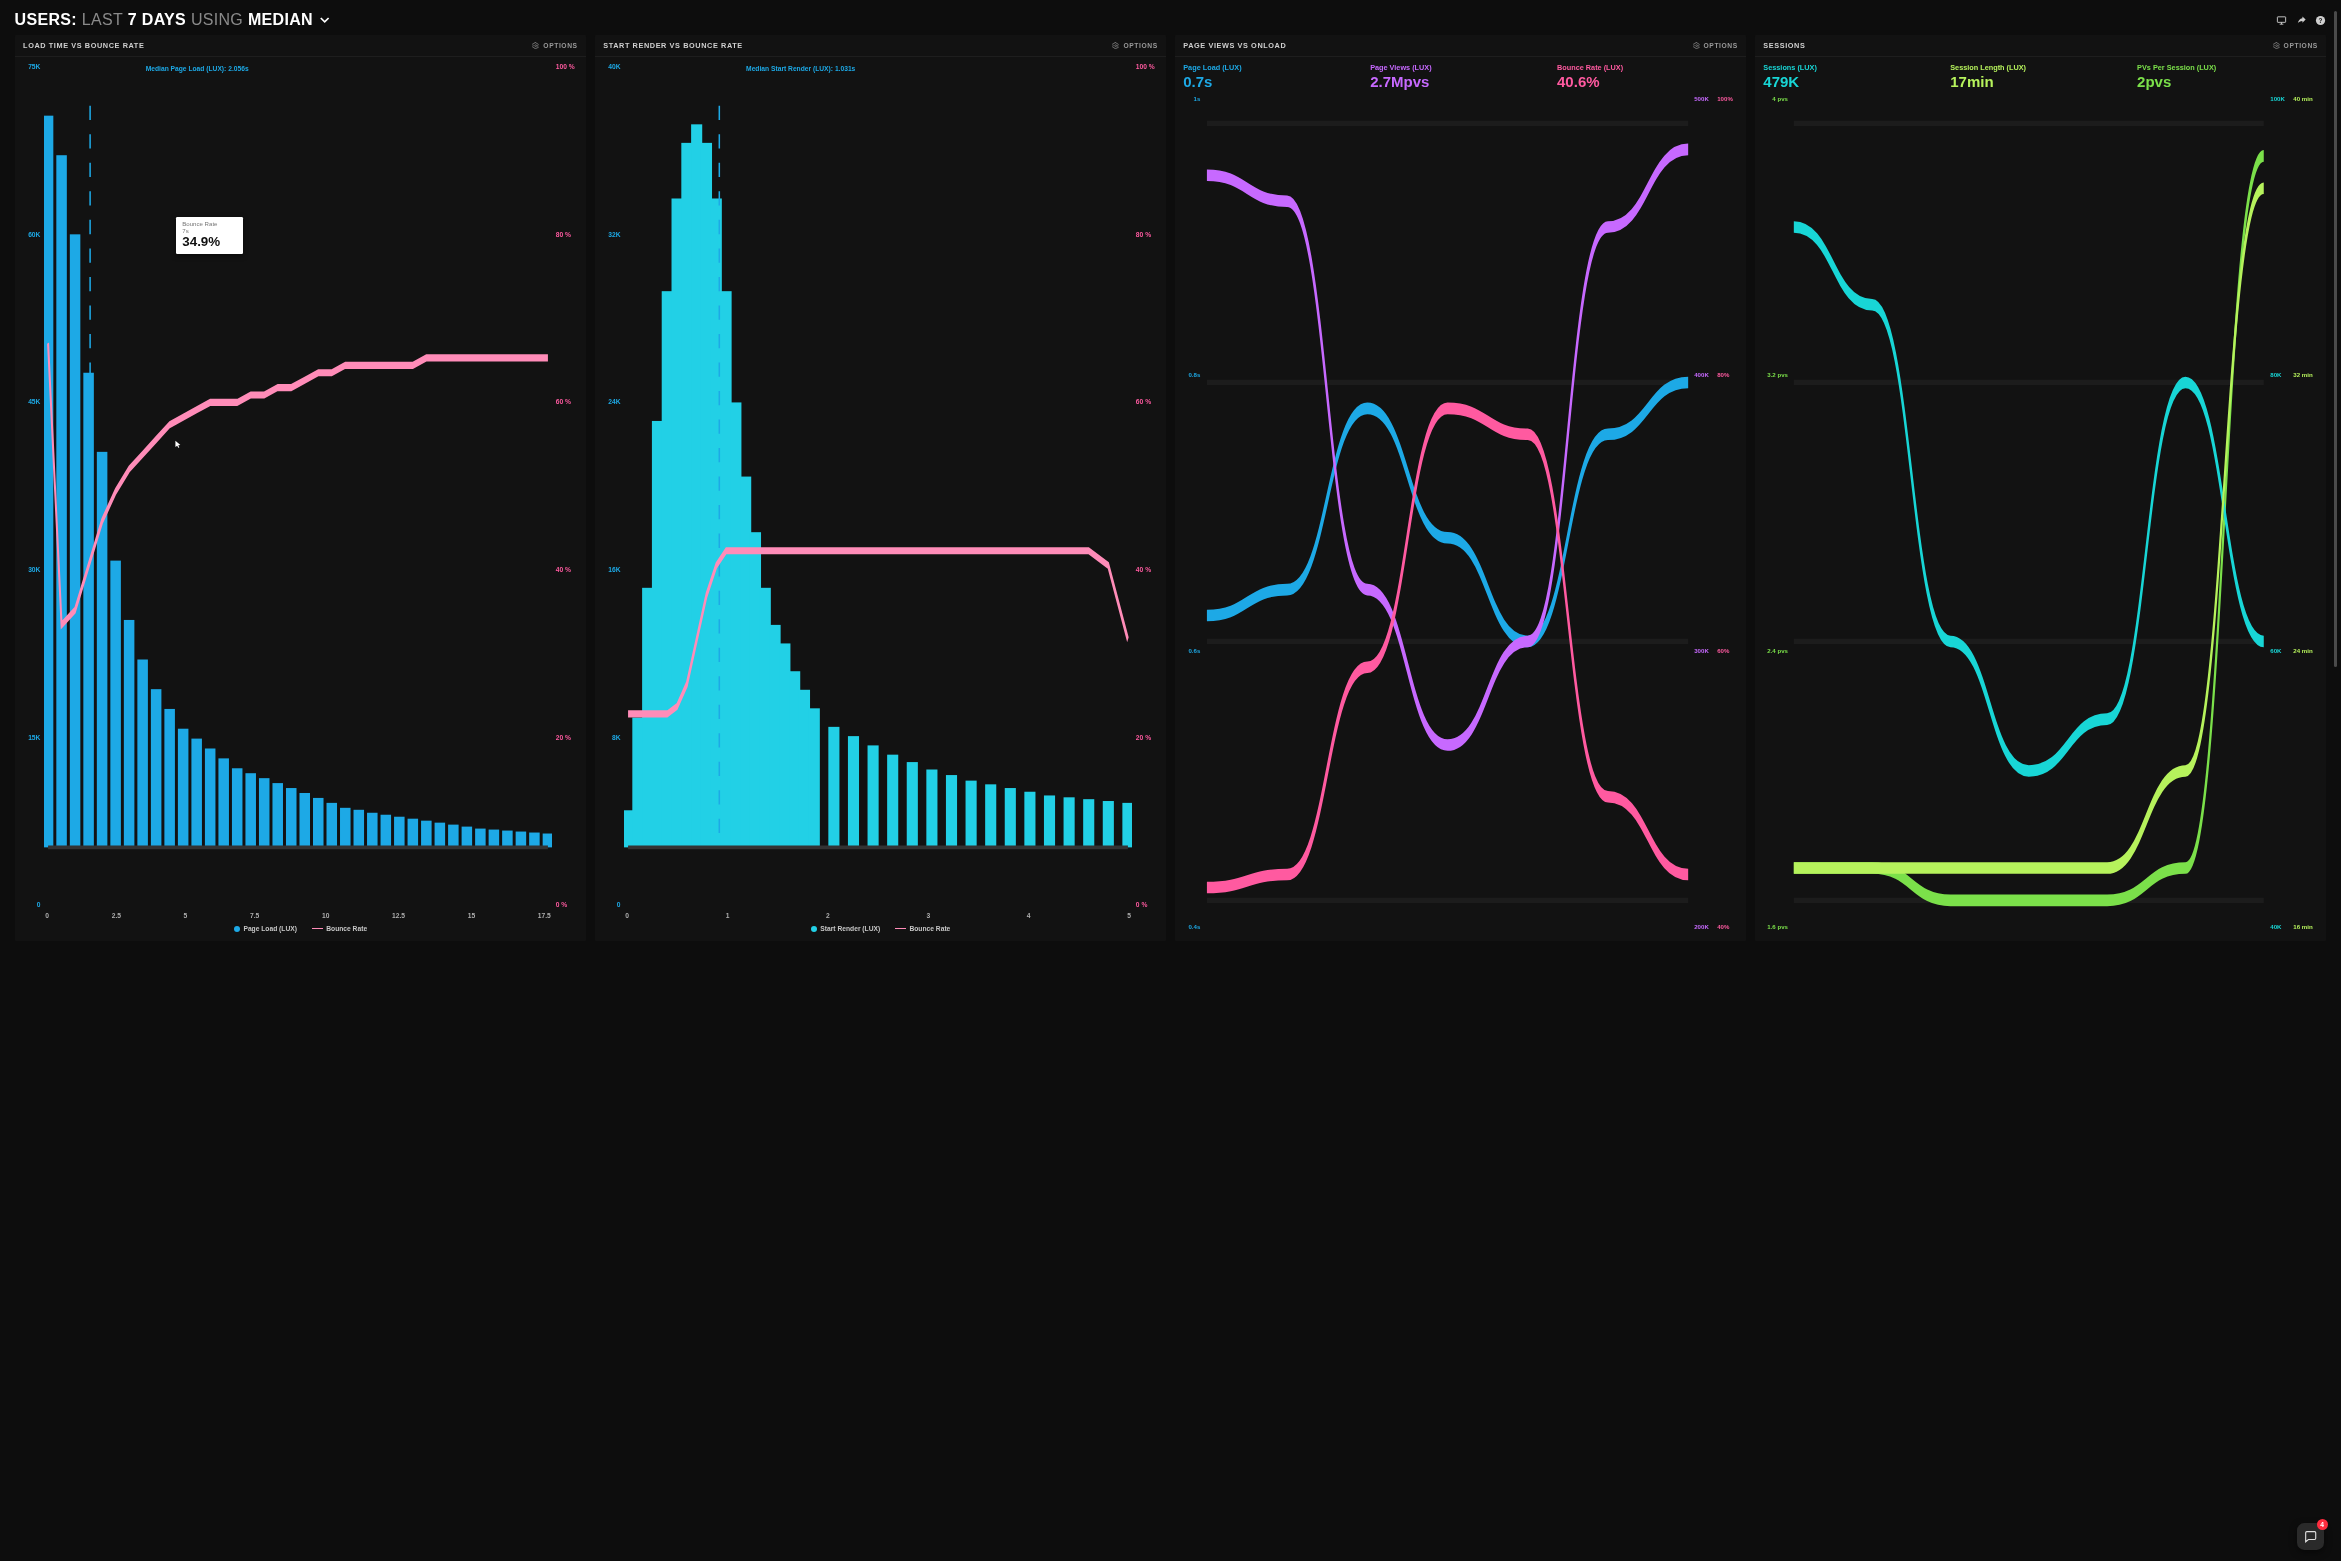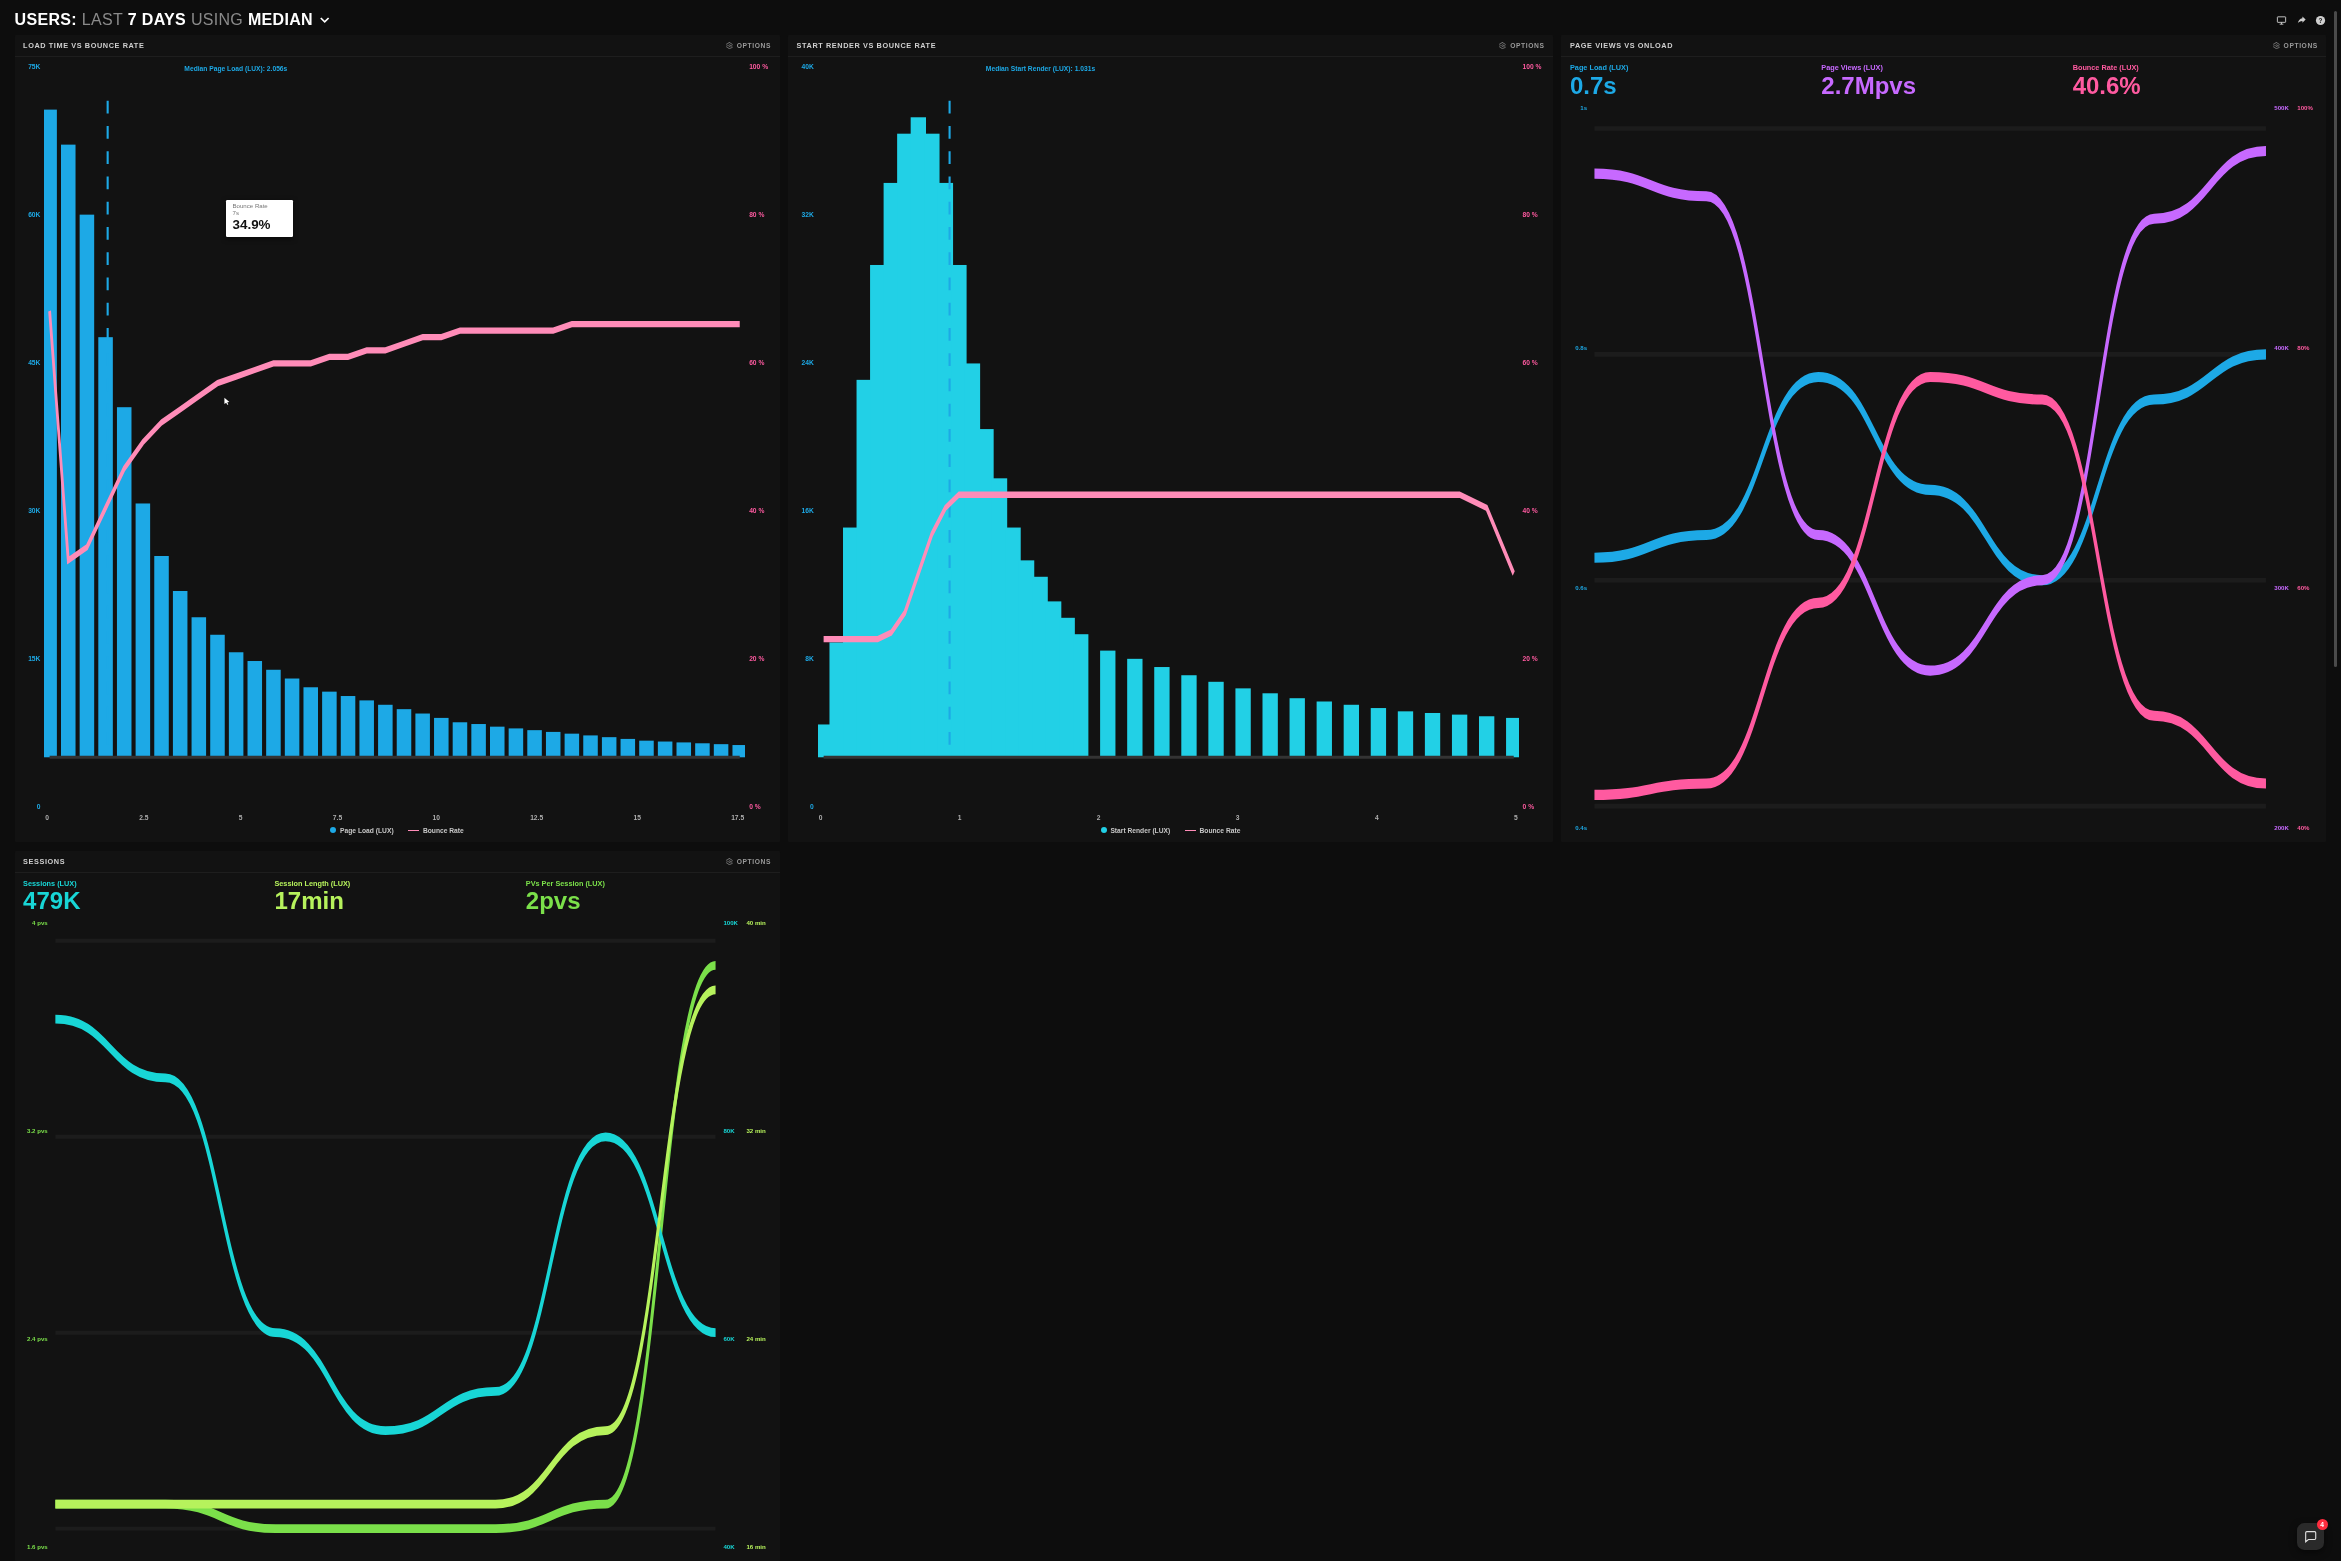--- a/index.html
+++ b/index.html
@@ -50,21 +50,21 @@
   .header-icons { display: flex; gap: 8.5px; align-items: center; }
   .header-icons .icon {
     width: 11px; height: 11px; display: inline-flex;
     align-items: center; justify-content: center;
     color: #bdbdbd;
   }
   
   .grid {
     flex: 1;
     display: grid;
-    grid-template-columns: 1fr 1fr 1fr;
+    grid-template-columns: 1fr 1fr 1fr 1fr;
     grid-template-rows: auto auto;
     gap: 8.5px;
     min-height: 0;
   }
   .panel {
     background: #121212;
     border-radius: 1.2px;
     display: flex;
     flex-direction: column;
     min-height: 0;
@@ -168,21 +168,21 @@
     width: 8.5px; height: 8.5px;
   }
   
   .kpi-row {
     display: grid;
     grid-template-columns: repeat(3, 1fr);
     gap: 6.1px;
     padding-bottom: 3.7px;
   }
   .kpi .klabel { font-size: 7.3px; font-weight: 700; margin-bottom: 1.2px; }
-  .kpi .kvalue { font-size: 24px; font-weight: 900; line-height: 1; }
+  .kpi .kvalue { font-size: 15px; font-weight: 900; line-height: 1; }
   
   .c-blue { color: #1da9e6; }
   .c-cyan { color: #18d6d6; }
   .c-violet { color: #c769ff; }
   .c-pink { color: #ff5aa0; }
   .c-green { color: #7be04a; }
   .c-lime { color: #b6f25c; }
   
   .yaxis-mini {
     display:flex; flex-direction:column; justify-content:space-between;

